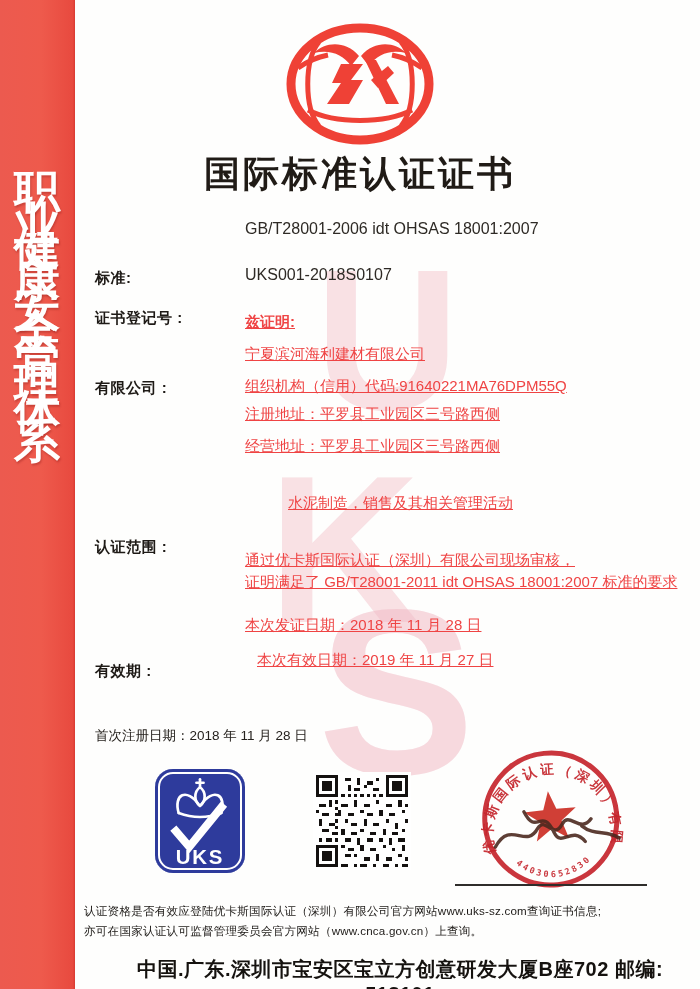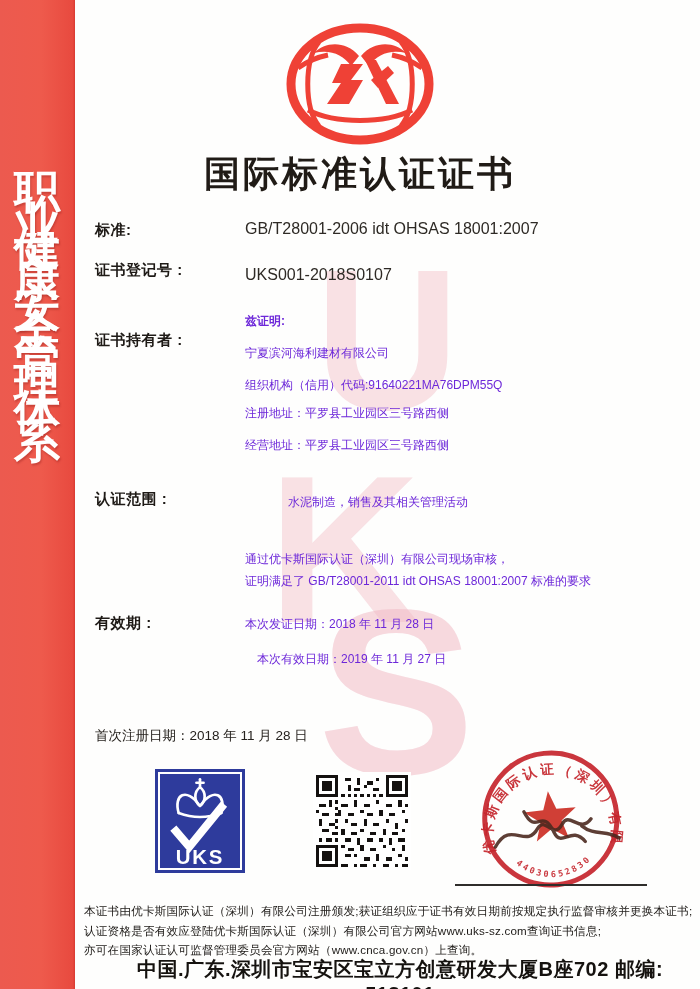--- a/index.html
+++ b/index.html
@@ -24,29 +24,29 @@
   
   .wm{z-index:1;font-weight:bold;color:rgba(243,196,203,0.50);line-height:1;}
   .wm-u{left:315px;top:240px;font-size:200px;}
   .wm-k{left:268px;top:445px;font-size:210px;}
   .wm-s{left:318px;top:575px;font-size:235px;color:rgba(240,185,196,0.55);}
   .content{z-index:2;}
   .title{
     left:80px;top:150px;width:560px;text-align:center;
     font-size:36px;font-weight:bold;color:#201b16;letter-spacing:3px;
   }
-  .label{font-size:15px;font-weight:bold;color:#1e1a16;letter-spacing:.5px;}
-  .value{font-size:12px;color:#6d28d9;}
+  .label{font-size:15px;font-weight:bold;color:#1e1a16;letter-spacing:.5px;margin-top:48px;}
+  .value{font-size:15px;color:#ef4444;text-decoration:underline;}
   .value-lg{font-size:16px;color:#2e2a25;}
   .bold{font-weight:bold;}
   .small-date{font-size:13.5px;color:#26221e;}
   .uks-box{
     left:155px;top:769px;width:90px;height:104px;background:#2e3b9c;
     box-shadow:inset 0 0 0 3px #2e3b9c, inset 0 0 0 5px #ffffff;
-    display:flex;align-items:center;justify-content:center;
+    display:flex;align-items:center;justify-content:center;border-radius:18px;
   }
   .qr{left:313px;top:772px;width:98px;height:98px;background:#fff;}
   .stamp{left:463px;top:745px;width:176px;height:152px;transform:rotate(-6deg);}
   .sig-line{left:455px;top:884px;width:192px;border-top:2px solid #2f2d2b;}
   .footer{
     left:84px;top:901px;width:612px;font-size:11.6px;color:#1d1a17;
     line-height:19.5px;letter-spacing:.2px;
   }
   .address{
     left:120px;top:956px;width:560px;text-align:center;
@@ -85,21 +85,21 @@
   <div class="abs content title">国际标准认证证书</div>
 
   <div class="abs content label" style="left:95px;top:221px;">标准:</div>
   <div class="abs content value-lg" style="left:245px;top:220px;">GB/T28001-2006 idt OHSAS 18001:2007</div>
 
   <div class="abs content label" style="left:95px;top:261px;">证书登记号 :</div>
   <div class="abs content value-lg" style="left:245px;top:266px;">UKS001-2018S0107</div>
 
   <div class="abs content value bold" style="left:245px;top:313px;">兹证明:</div>
 
-  <div class="abs content label" style="left:95px;top:331px;">证书持有者 :</div>
+  <div class="abs content label" style="left:95px;top:331px;">有限公司 :</div>
   <div class="abs content value" style="left:245px;top:345px;">宁夏滨河海利建材有限公司</div>
   <div class="abs content value" style="left:245px;top:377px;">组织机构（信用）代码:91640221MA76DPM55Q</div>
   <div class="abs content value" style="left:245px;top:437px;">经营地址：平罗县工业园区三号路西侧</div>
   <div class="abs content value" style="left:245px;top:405px;">注册地址：平罗县工业园区三号路西侧</div>
 
   <div class="abs content label" style="left:95px;top:490px;">认证范围 :</div>
   <div class="abs content value" style="left:245px;top:494px;margin-left:43px;">水泥制造，销售及其相关管理活动</div>
 
   <div class="abs content value" style="left:245px;top:551px;">通过优卡斯国际认证（深圳）有限公司现场审核，</div>
   <div class="abs content value" style="left:245px;top:573px;">证明满足了 GB/T28001-2011 idt OHSAS 18001:2007 标准的要求</div>
@@ -251,20 +251,19 @@
         <path d="M30,96 C48,70 60,102 74,82 C83,70 88,96 99,80 C107,68 116,92 128,78"></path>
         <path d="M62,64 C72,90 80,60 90,88 C96,104 108,82 120,100"></path>
         <path d="M118,84 C130,96 142,90 154,100"></path>
       </g>
     </svg>
   </div>
 
   <div class="abs content sig-line"></div>
 
   <div class="abs content footer">
-    <div>本证书由优卡斯国际认证（深圳）有限公司注册颁发;获证组织应于证书有效日期前按规定执行监督审核并更换本证书;</div>
     <div>认证资格是否有效应登陆优卡斯国际认证（深圳）有限公司官方网站www.uks-sz.com查询证书信息;</div>
     <div>亦可在国家认证认可监督管理委员会官方网站（www.cnca.gov.cn）上查询。</div>
   </div>
 
   <div class="abs content address">中国.广东.深圳市宝安区宝立方创意研发大厦B座702 邮编: 518101</div>
 
 </div>
 
 </body></html>

